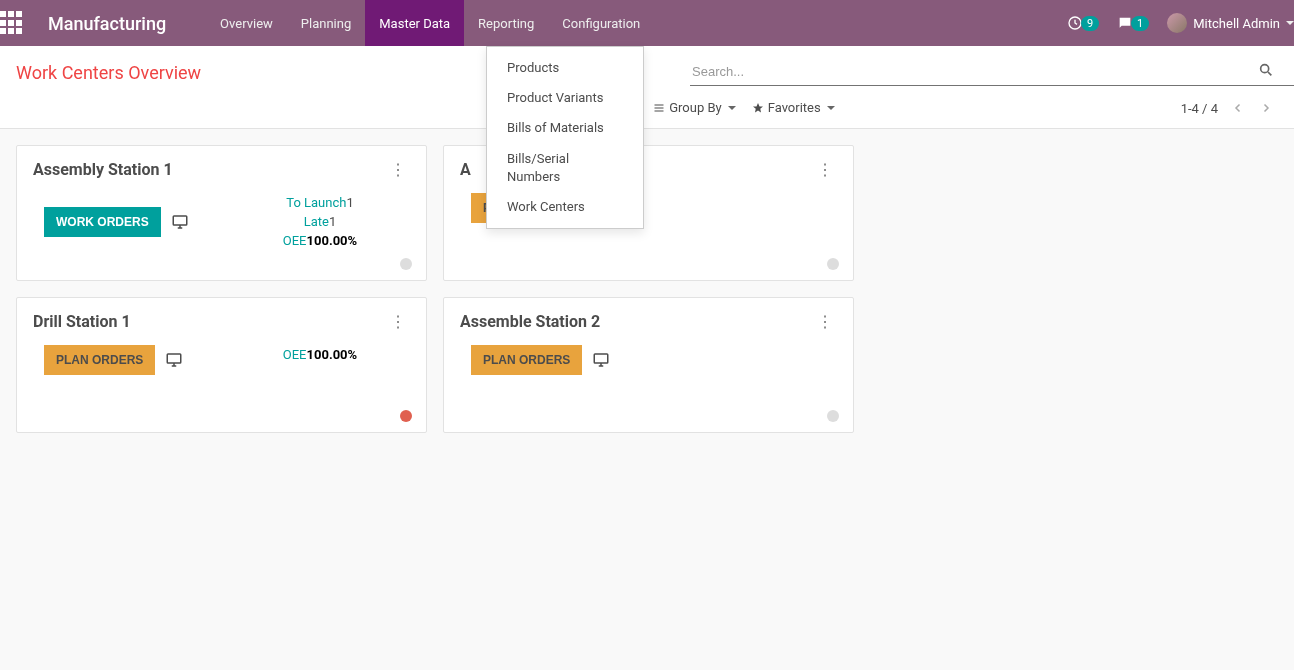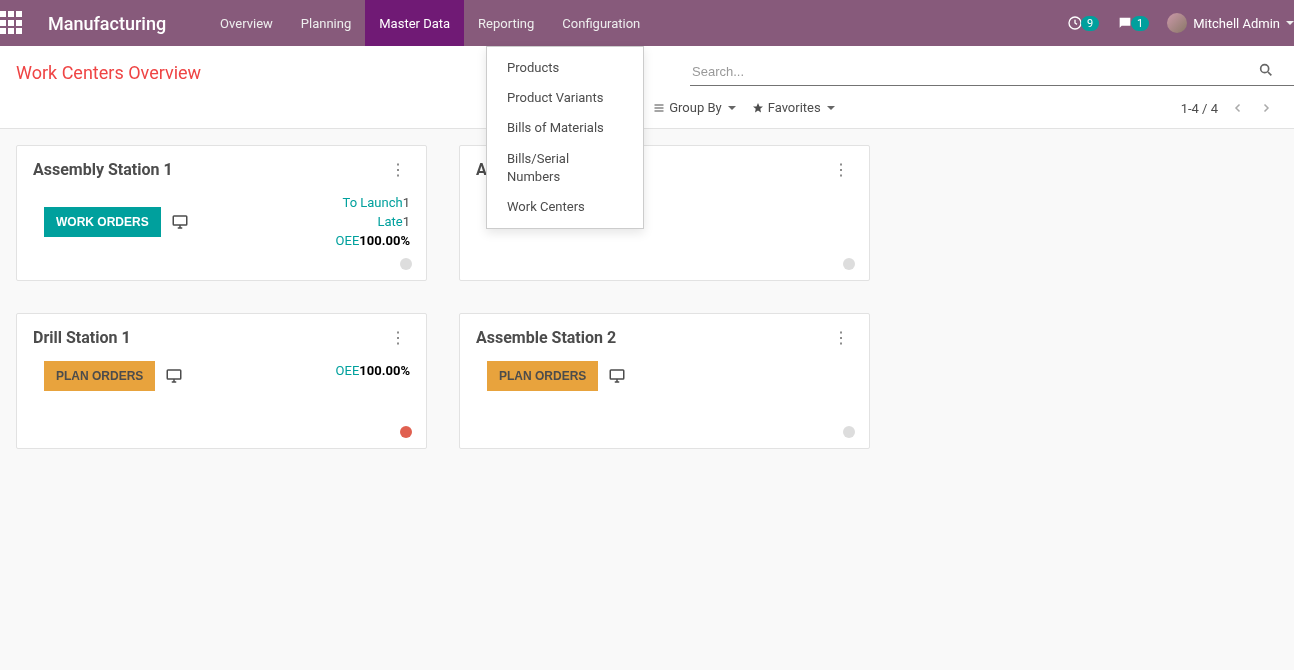--- a/index.html
+++ b/index.html
@@ -35,32 +35,32 @@
 .search-icon { position: absolute; right: 4px; top: 4px; color: #666; }
 .cp-bottom { display: flex; align-items: center; margin-top: 10px; }
 .cp-right { margin-left: auto; display: flex; align-items: flex-start; }
 .filter-btn { display: inline-flex; align-items: center; gap: 4px; padding: 4px 6px; cursor: pointer; color: #4c4c4c; font-size: 13px; }
 .filter-btn .caret-d { border-top-color: #666; margin-left: 2px; }
 .pager { color: #4c4c4c; font-size: 13px; display: flex; align-items: center; gap: 8px; }
 .pager-nav { display: flex; gap: 4px; }
 .pager-btn { width: 24px; height: 24px; display: flex; align-items: center; justify-content: center; cursor: pointer; color: #999; border-radius: 2px; }
 
 
-.kanban { padding: 16px; display: flex; gap: 32px; flex-wrap: wrap; align-content: flex-start; }
+.kanban { padding: 16px; display: flex; gap: 16px; flex-wrap: wrap; align-content: flex-start; }
 .card { width: 411px; min-height: 136px; background: #fff; border: 1px solid #e2e2e2; border-radius: 2px; padding: 14px 16px 10px; position: relative; }
 .card-header { display: flex; align-items: center; justify-content: space-between; margin-bottom: 14px; }
 .card-title { font-size: 16px; font-weight: 700; color: #4c4c4c; }
 .card-menu { color: #777; cursor: pointer; font-size: 16px; padding: 0 4px; }
 .card-body { display: flex; gap: 20px; }
 .card-actions { display: flex; align-items: center; gap: 10px; padding-left: 11px; }
 .btn-teal { background: #00a09d; color: #fff; border: none; padding: 8px 12px; font-size: 12px; font-weight: 700; cursor: pointer; }
 .btn-orange { background: #e8a33d; color: #4c4c4c; border: none; padding: 8px 12px; font-size: 12px; font-weight: 700; cursor: pointer; }
 .monitor-icon { color: #4c4c4c; cursor: pointer; }
 .stats { margin-left: auto; width: 180px; font-size: 13px; }
-.stat-row { display: flex; justify-content: flex-end; padding: 2px 0; }
+.stat-row { display: flex; justify-content: center; padding: 2px 0; }
 .stat-label { color: #00a09d; cursor: pointer; }
 .stat-label.oee { color: #00a09d; }
 .stat-val { color: #4c4c4c; }
 .stat-val.green { color: #000000; font-weight: 700; }
 .dot { position: absolute; bottom: 10px; right: 14px; width: 12px; height: 12px; border-radius: 50%; }
 .dot.grey { background: #ddd; }
 .dot.red { background: #e06050; }
 
 svg { display: block; }
 </style>

